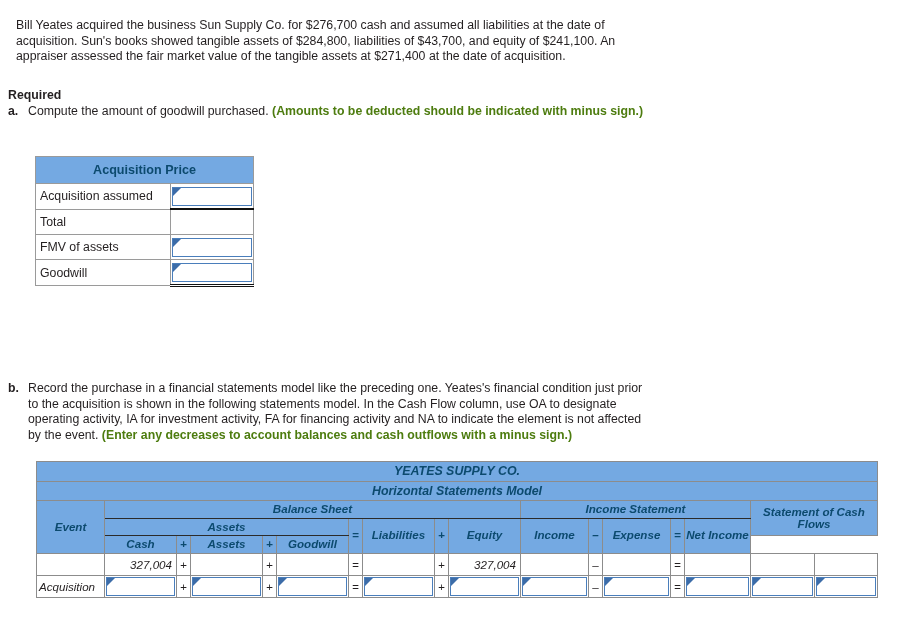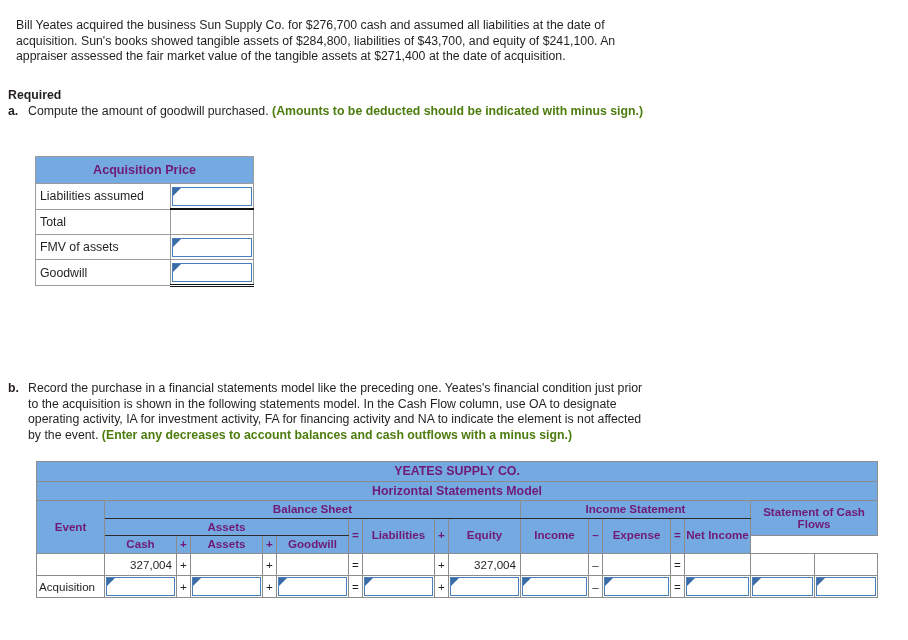--- a/index.html
+++ b/index.html
@@ -53,21 +53,21 @@
     color: #4d7c0f;
     font-weight: bold;
   }
 
   #req-a { left: 8px; top: 104px; width: 640px; }
   #req-b { left: 8px; top: 381px; width: 640px; }
 
   
   .hdr-blue {
     background: #74a9e2;
-    color: #701a75;
+    color: #0c4a6e;
     font-weight: bold;
     text-align: center;
   }
 
   
   .entry {
     position: relative;
     background: #ffffff;
     border: 1.5px solid #4a7ebb;
     box-sizing: border-box;
@@ -126,20 +126,21 @@
     width: 841px;
     border-collapse: collapse;
     table-layout: fixed;
   }
   #hsm th, #hsm td {
     border: 1px solid #8c8c8c;
     padding: 0;
     font-size: 11.6px;
     vertical-align: middle;
     text-align: center;
+    font-style: italic;
   }
   #hsm th { padding: 2px 1px; line-height: 12.5px; }
   #hsm tr.title-row th { font-size: 12.4px; padding: 3px 0; }
   #hsm th.grp { border-bottom: 1px solid #2b2b2b; }
   #hsm td.op {
     background: #ffffff;
     font-size: 11.6px;
     height: 21px;
   }
   #hsm td.data {
@@ -172,21 +173,21 @@
 </div>
 
 <table id="acq-table">
   <thead>
     <tr>
       <th class="hdr-blue" colspan="2">Acquisition Price</th>
     </tr>
   </thead>
   <tbody>
     <tr class="total-rule">
-      <td class="lbl">Liabilities assumed</td>
+      <td class="lbl">Acquisition assumed</td>
       <td class="val">
         <div class="entry"></div>
       </td>
     </tr>
     <tr>
       <td class="lbl">Total</td>
       <td class="val">
         <div class="entry plain"></div>
       </td>
     </tr>

